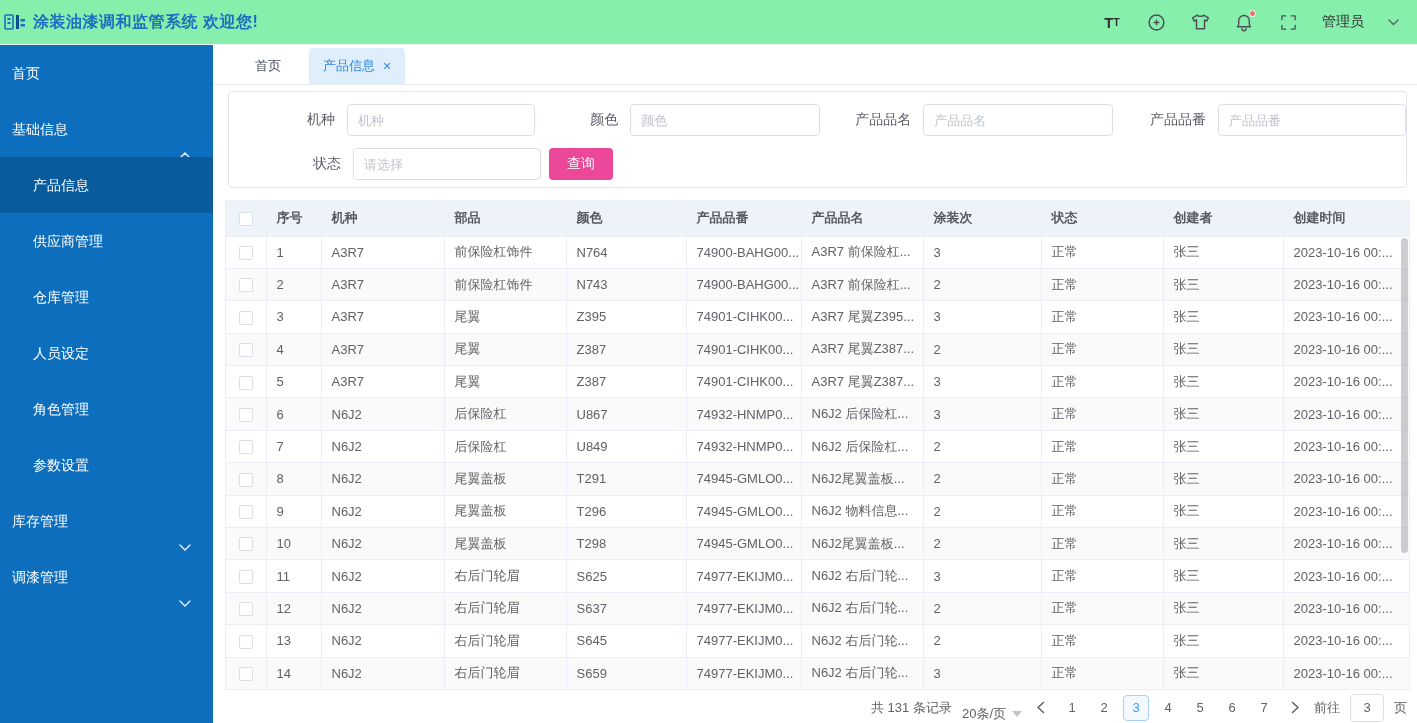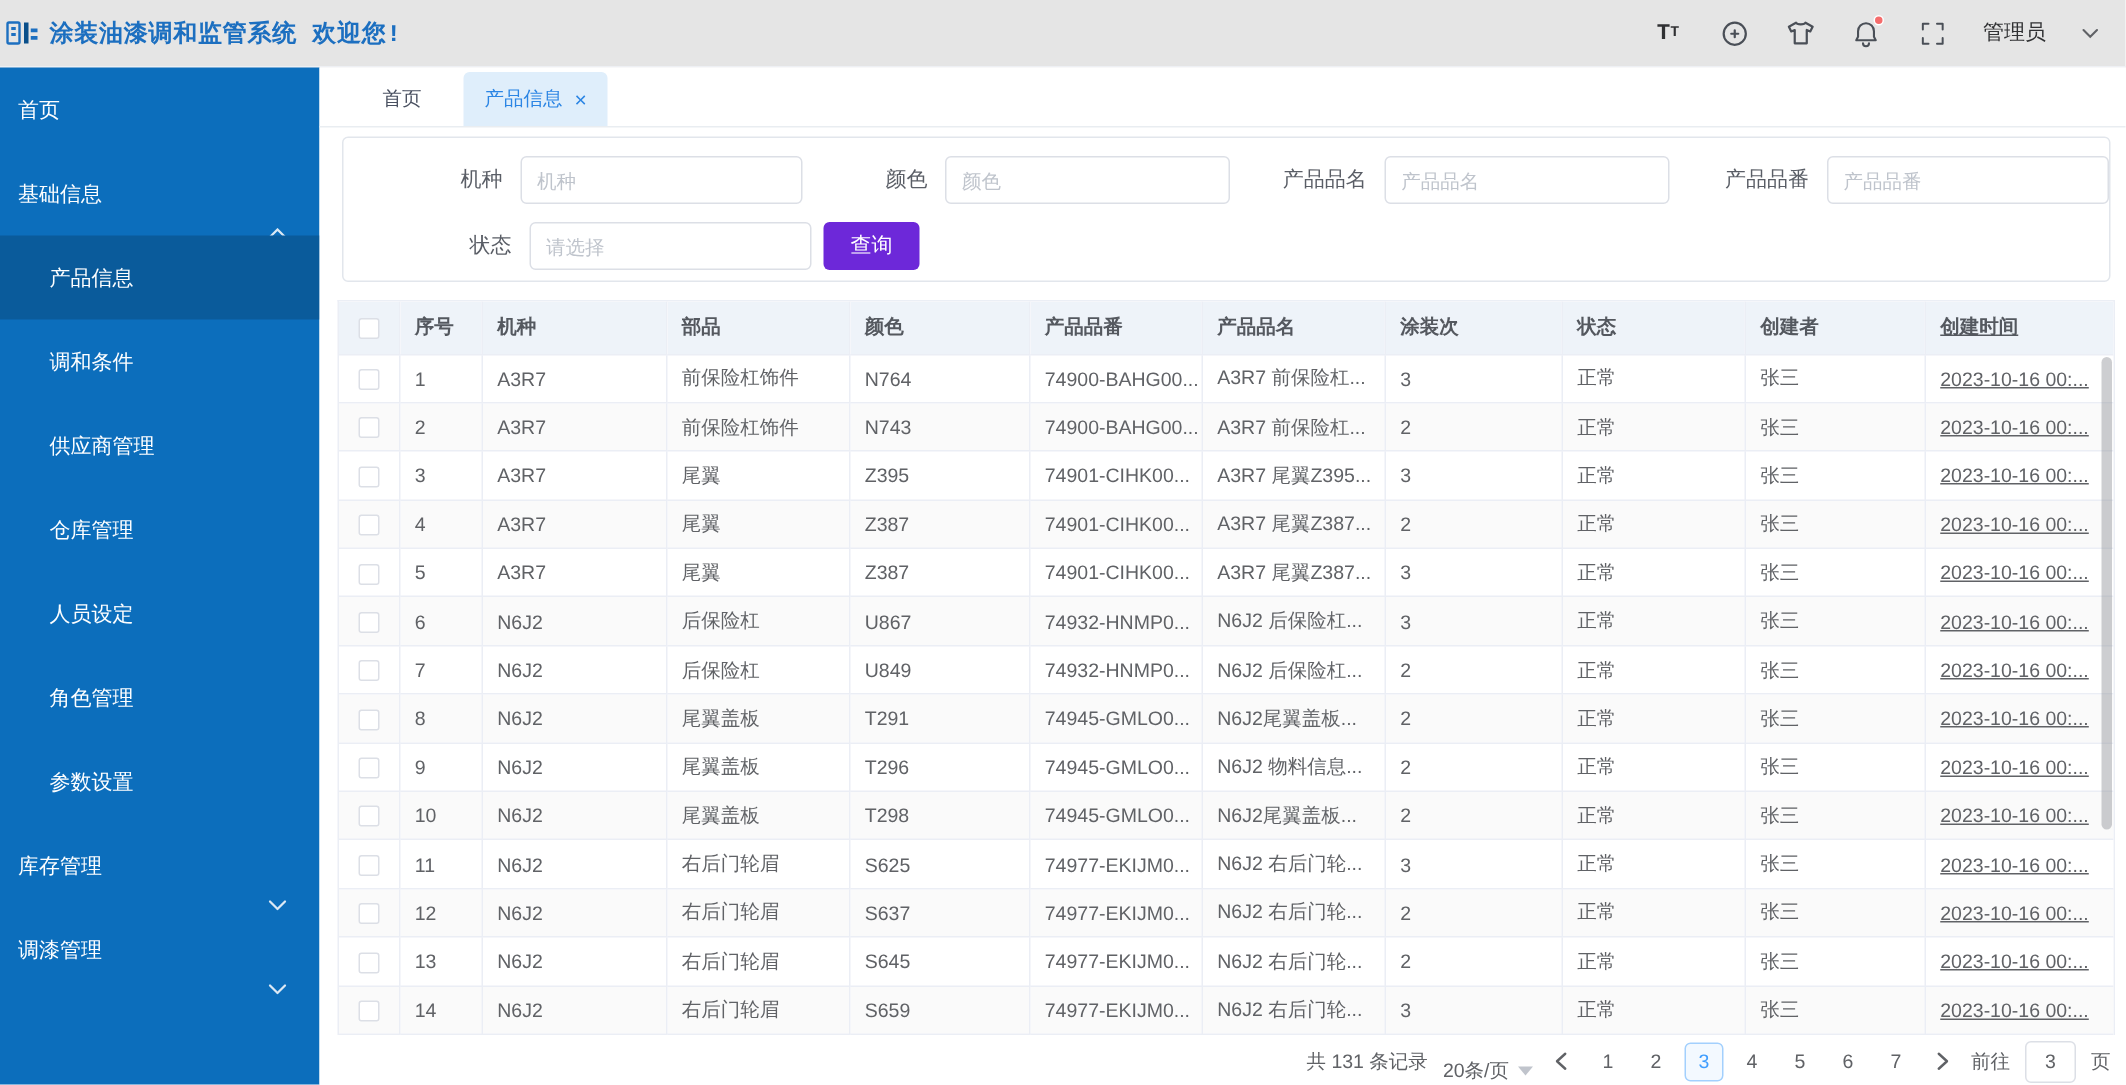--- a/index.html
+++ b/index.html
@@ -1,21 +1,21 @@
 <!DOCTYPE html>
 <html><head>
 <meta charset="utf-8">
 <style>
   * { margin:0; padding:0; box-sizing:border-box; }
   html,body { width:1417px; height:723px; overflow:hidden; background:#fff;
     font-family:"Liberation Sans","DejaVu Sans",sans-serif; }
 
   
-  .hd { position:absolute; top:0; left:0; right:0; height:45px; background:#e5e5e5;
-    border-bottom:1px solid #eef0f4; display:flex; align-items:center; justify-content:space-between;font-family:Liberation Mono, monospace; }
+  .hd { position:absolute; top:0; left:0; right:0; height:45px; background:#86efac;
+    border-bottom:1px solid #eef0f4; display:flex; align-items:center; justify-content:space-between; }
   .brand { display:flex; align-items:center; gap:7px; padding-left:4px; }
   .brand .title { font-size:16px; font-weight:bold; color:#1c6fc0; letter-spacing:.5px; }
   .hd-actions { display:flex; align-items:center; gap:24px; padding-right:18px; }
   .hicon { display:flex; align-items:center; justify-content:center; width:20px; height:20px;
     color:#4a4f57; cursor:pointer; position:relative; }
   .hicon svg { stroke:#4a4f57; fill:none; stroke-width:1.4; stroke-linecap:round; stroke-linejoin:round; }
   .ticon { font-weight:bold; font-size:15px; color:#303133; }
   .ticon small { font-size:10px; font-weight:bold; }
   .dot { position:absolute; top:-2px; right:-2px; width:7px; height:7px; border-radius:50%;
     background:#f56c6c; border:1px solid #fff; }
@@ -42,30 +42,30 @@
 
   
   .filter { position:absolute; left:15px; right:10px; top:46px; height:97px;
     border:1px solid #e2e6ec; border-radius:4px; background:#fff; font-size:14px; color:#5a5e66; }
   .f-row { position:absolute; left:0; right:0; display:flex; align-items:center; }
   .f-row.r1 { top:12px; } .f-row.r2 { top:56px; }
   .f-label { display:inline-block; text-align:right; margin-right:12px; }
   .f-input { height:32px; border:1px solid #dcdfe6; border-radius:4px; padding:0 10px;
     font-size:13px; color:#303133; outline:none; font-family:inherit; background:#fff; }
   .f-input::placeholder { color:#bfc4cc; }
-  .btn-primary { height:32px; width:64px; margin-left:8px; background:#6d28d9; color:#fff;
+  .btn-primary { height:32px; width:64px; margin-left:8px; background:#ec4899; color:#fff;
     border:none; border-radius:4px; font-size:14px; cursor:pointer; font-family:inherit; }
 
   
   .tbl-wrap { position:absolute; left:12px; right:7px; top:155px; height:490px;
     border:1px solid #ebeef5; border-bottom:none; overflow:hidden; }
   table { width:100%; border-collapse:collapse; table-layout:fixed; }
   th, td { border-right:1px solid #ebeef5; border-bottom:1px solid #ebeef5; padding:0 10px;
     font-size:13px; text-align:left; white-space:nowrap; overflow:hidden; }
-  th:last-child, td:last-child { border-right:none;text-decoration:underline; }
+  th:last-child, td:last-child { border-right:none; }
   thead th { height:35px; background:#eef3f9; color:#54585f; font-weight:bold; }
   tbody td { height:32.4px; color:#606266; background:#fff; }
   tbody tr:nth-child(even) td { background:#fafafa; }
   .cb-cell { width:40px; text-align:center; padding:0; }
   .cb { width:14px; height:14px; border:1px solid #dcdfe6; border-radius:2px; background:#fff;
     display:inline-block; vertical-align:middle; cursor:pointer; }
   .col-0{width:55px}.col-1{width:123px}.col-2{width:122px}.col-3{width:120px}.col-4{width:115px}
   .col-5{width:122px}.col-6{width:118px;text-align:left}.col-7{width:122px}.col-8{width:120px}
   td.col-6{padding-right:14px}
   .vscroll { position:absolute; right:1px; top:37px; width:7px; height:315px;
@@ -140,21 +140,20 @@
 
 <nav class="sb">
   <div class="s-item top"><span>首页</span></div>
   <div class="s-item top">
     <span>基础信息</span>
     <span class="chev"><svg width="12" height="7" viewBox="0 0 12 7">
           <polyline points="1,6 6,1 11,6"></polyline>
         </svg></span>
   </div>
   <div class="s-item sub active"><span>产品信息</span></div>
-  <div class="s-item sub"><span>调和条件</span></div>
   <div class="s-item sub"><span>供应商管理</span></div>
   <div class="s-item sub"><span>仓库管理</span></div>
   <div class="s-item sub"><span>人员设定</span></div>
   <div class="s-item sub"><span>角色管理</span></div>
   <div class="s-item sub"><span>参数设置</span></div>
   <div class="s-item top">
     <span>库存管理</span>
     <span class="chev"><svg width="12" height="7" viewBox="0 0 12 7">
           <polyline points="1,1 6,6 11,1"></polyline>
         </svg></span>

